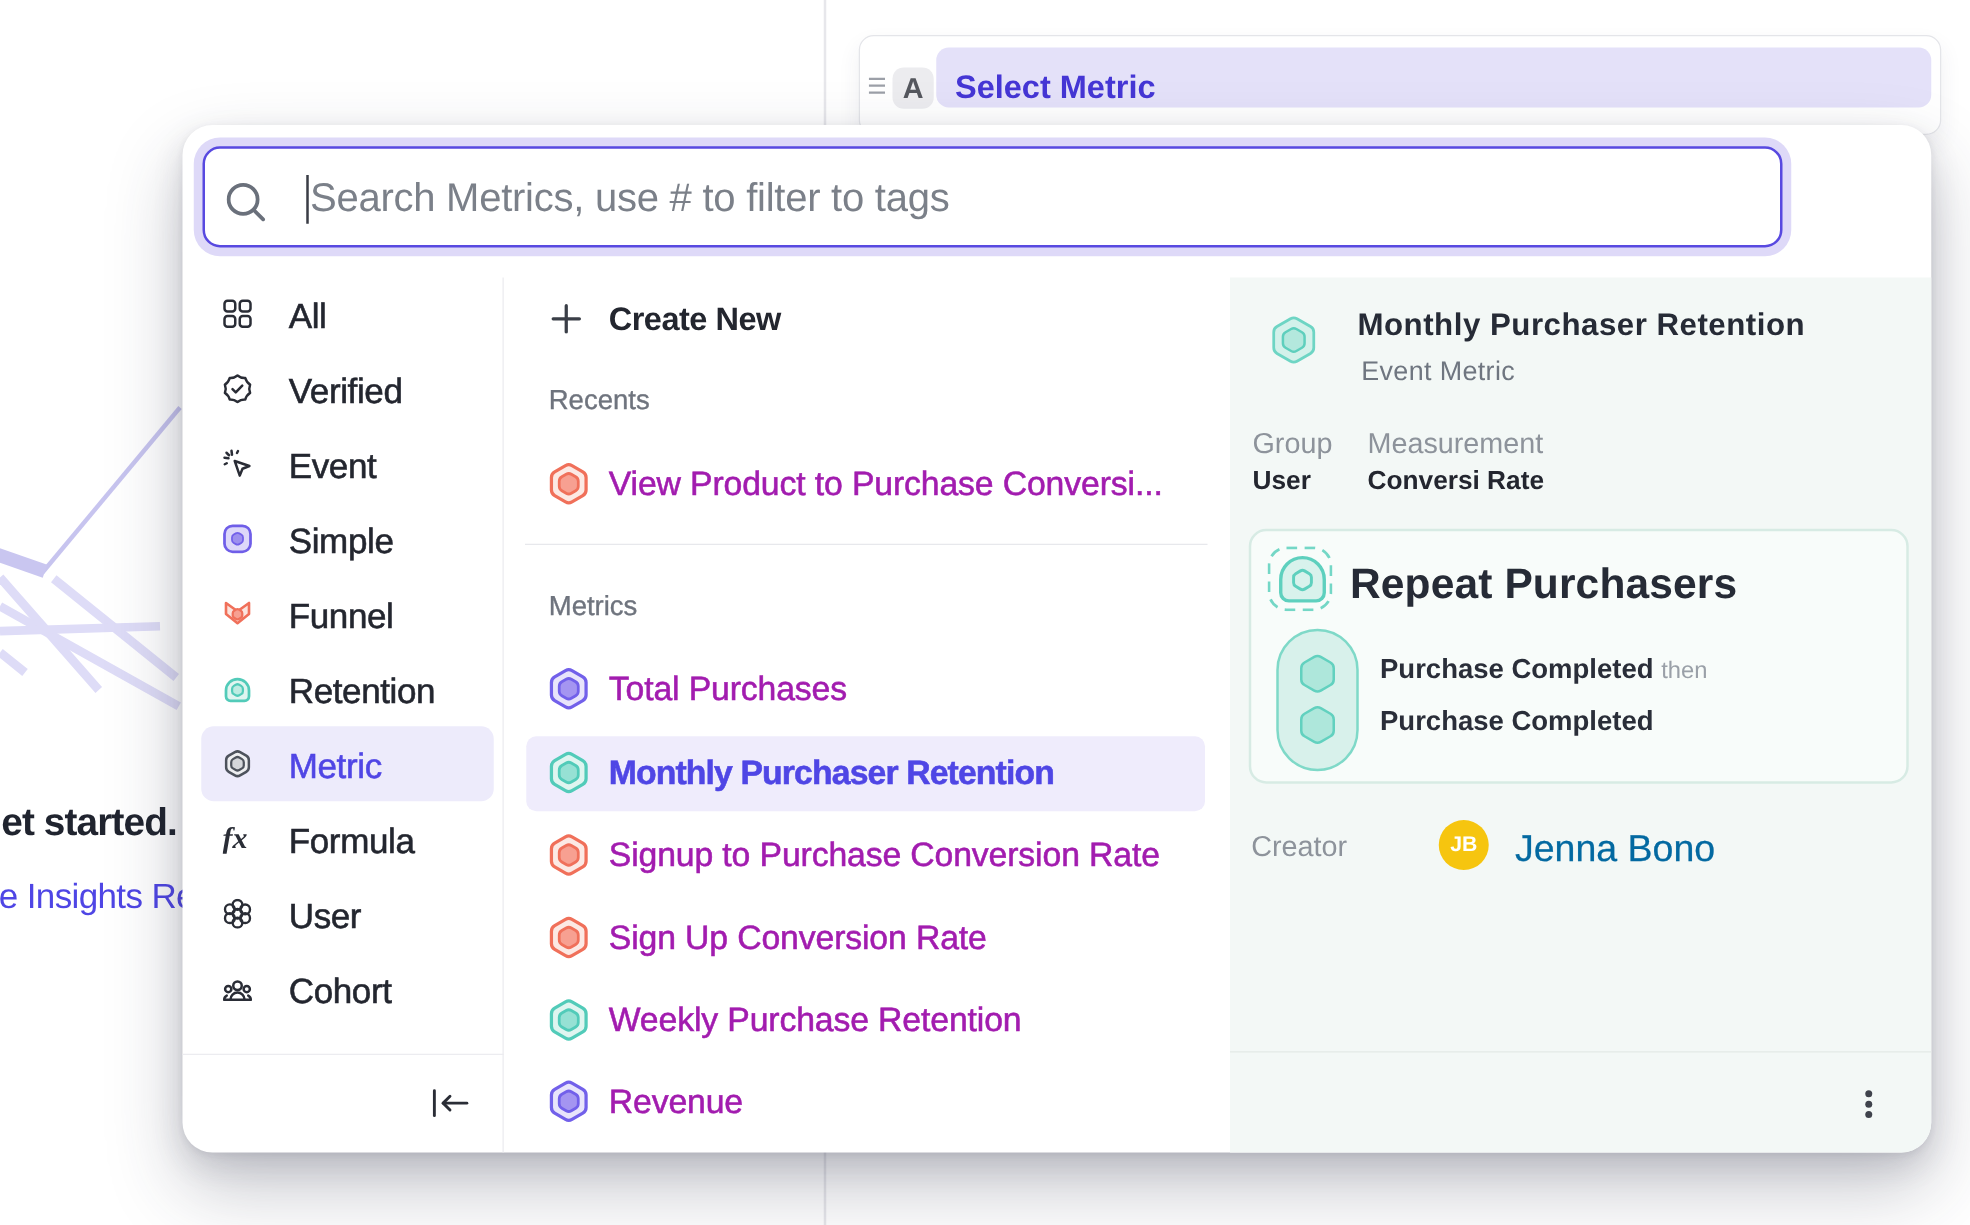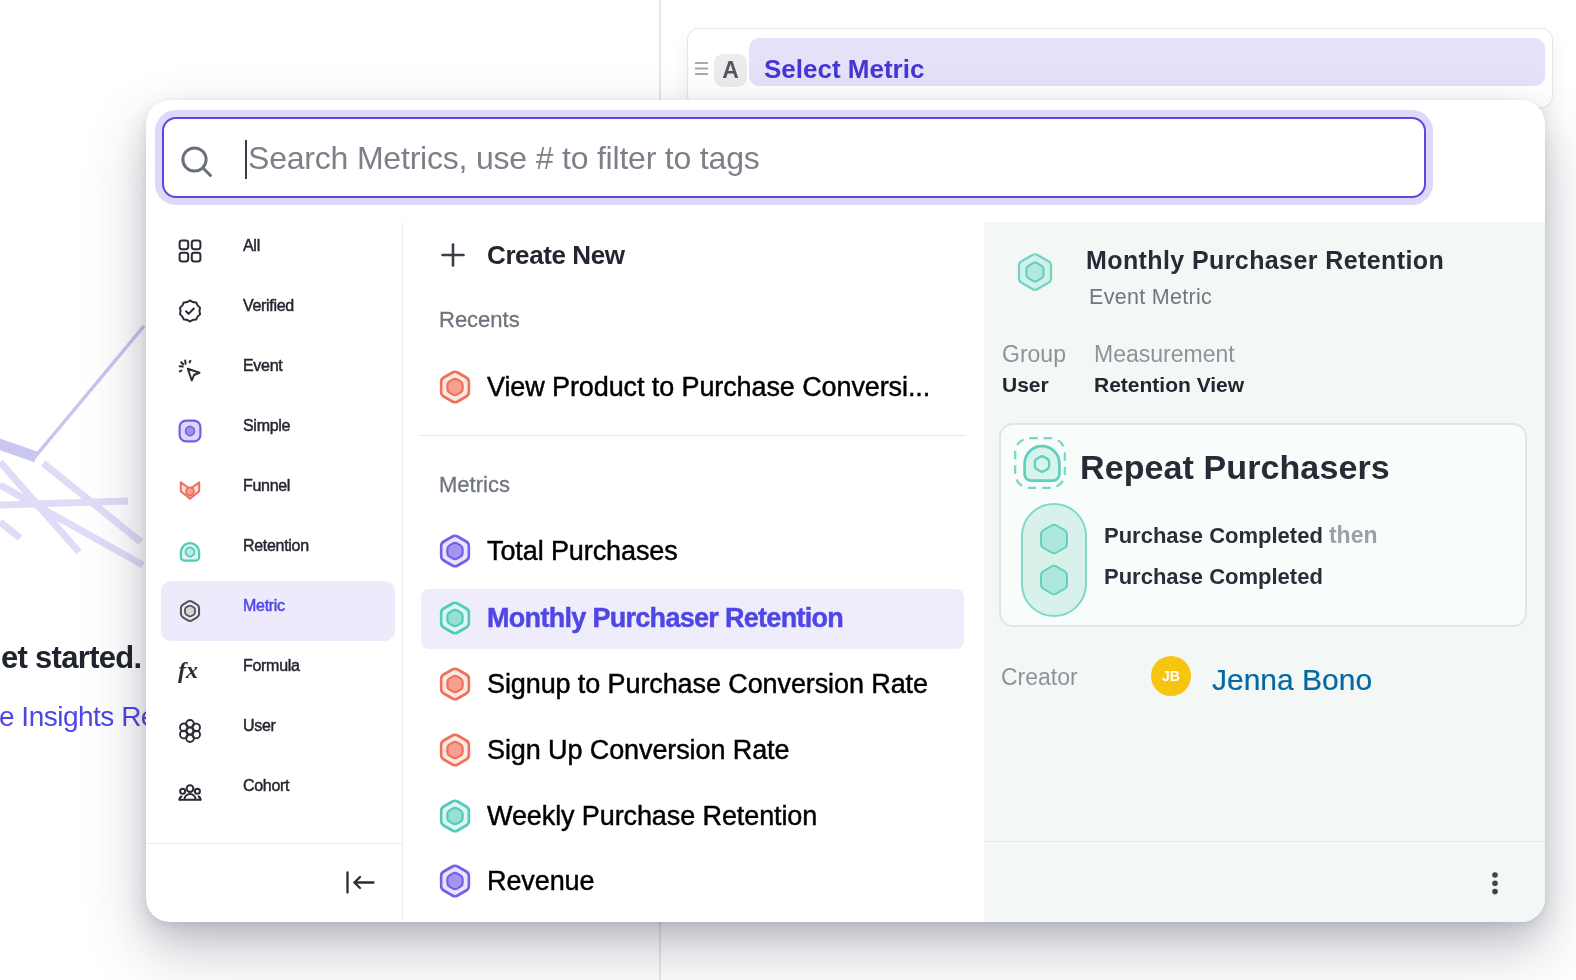--- a/index.html
+++ b/index.html
@@ -28,43 +28,43 @@
 #searchbox { left:16px; top:17px; width:1264px; height:81px; background:#fff;
   border:2px solid #5849e0; border-radius:14px; box-shadow:0 0 0 7px #ded9f8; }
 #caret { left:81px; top:21px; width:2px; height:39px; background:#3a3d45; }
 #placeholder { left:84px; top:0; height:81px; line-height:79px; font-size:32px; color:#7b8089; letter-spacing:-0.2px; }
 
 
 #sidebar { left:0; top:122px; width:257px; height:700px; border-right:1px solid #ececf0; }
 #rightpanel { left:838px; top:122px; width:561px; height:700px; background:#f3f8f6;
   border-radius:0 0 24px 0; }
 
-.srow { position:absolute; left:97px; font-size:16px; letter-spacing:-0.3px; color:#23262f; -webkit-text-stroke:0.45px; }
+.srow { position:absolute; left:85px; font-size:28px; letter-spacing:-0.3px; color:#23262f; -webkit-text-stroke:0.45px; }
 #selrow { left:15px; top:481px; width:234px; height:60px; background:#edebfb; border-radius:10px; }
 #sfoot { left:0; top:743px; width:257px; height:1px; background:#ececf0; }
 
 
 .mlabel { position:absolute; left:293px; font-size:22px; color:#6f747e; -webkit-text-stroke:0.3px; }
-.mitem { position:absolute; left:341px; font-size:27px; letter-spacing:-0.1px; color:#000000; -webkit-text-stroke:0.45px; }
+.mitem { position:absolute; left:341px; font-size:27px; letter-spacing:-0.1px; color:#a21caf; -webkit-text-stroke:0.45px; }
 #mdivider { left:274px; top:335px; width:546px; height:1px; background:#e7e8ec; }
 #mselrow { left:275px; top:489px; width:543px; height:60px; background:#efecfc; border-radius:8px; }
 #rptitle { left:940px; top:146px; font-size:25px; font-weight:bold; color:#262b36; letter-spacing:0.4px; }
 #rpsub { left:943px; top:185px; font-size:21.5px; color:#6f7680; letter-spacing:0.3px; }
 .rplabel { position:absolute; font-size:23px; color:#8d939b; }
 .rpvalue { position:absolute; font-size:21px; font-weight:bold; color:#23262f; }
 #rpcard { left:853px; top:323px; width:528px; height:204px; background:#f8fcfa;
   border:2px solid #d7ebe4; border-radius:14px; }
 #dashicon { left:15px; top:14px; width:52px; height:52px; border-radius:14px; }
 #rpcardtitle { left:79px; top:23px; font-size:34px; font-weight:bold; color:#262b36; letter-spacing:0.1px; }
 #pill { left:20px; top:78px; width:66px; height:114px; background:#d8f1eb; border:2px solid #7fd9c8; border-radius:33px; }
 .pctext { position:absolute; left:103px; font-size:22px; font-weight:bold; color:#2a2e39; }
-.pcthen { font-weight:bold; color:#9aa0a8; font-size:23px;text-align:center; }
+.pcthen { font-weight:normal; color:#9aa0a8; font-size:19px;text-align:center; }
 #creator { left:855px; top:564px; font-size:23px; color:#8d939b; }
 #avatar { left:1005px; top:556px; width:40px; height:40px; border-radius:50%; background:#f6c50f;
-  color:#fff; font-weight:bold; font-size:14px; text-align:center; line-height:40px; }
+  color:#fff; font-weight:bold; font-size:17px; text-align:center; line-height:40px; }
 #jname { left:1066px; top:563px; font-size:30px; color:#0369a1; -webkit-text-stroke:0.2px; }
 #rpfoot { left:838px; top:741px; width:561px; height:1px; background:#e4e9e6; }
 </style>
 </head>
 <body>
 <div id="stage">
 
   <div class="abs" id="vline"></div>
   <svg class="abs" style="left:0;top:300px" width="150" height="300" fill="none">
     <line x1="144" y1="26" x2="34" y2="158" stroke="#c7c4ef" stroke-width="3.5"></line>
@@ -236,21 +236,21 @@
     <div class="abs" id="rpfoot"></div>
     <svg class="abs" style="left:870px;top:151px" width="38" height="42" fill="none">
 <path d="M16.40 4.00 Q19.00 2.50 21.60 4.00 L32.42 10.25 Q35.02 11.75 35.02 14.75 L35.02 27.25 Q35.02 30.25 32.42 31.75 L21.60 38.00 Q19.00 39.50 16.40 38.00 L5.58 31.75 Q2.98 30.25 2.98 27.25 L2.98 14.75 Q2.98 11.75 5.58 10.25 Z" fill="#d3f1ea" stroke="#6ed5c4" stroke-width="2.2" stroke-linejoin="round"></path>
 <path d="M16.92 12.20 Q19.00 11.00 21.08 12.20 L25.58 14.80 Q27.66 16.00 27.66 18.40 L27.66 23.60 Q27.66 26.00 25.58 27.20 L21.08 29.80 Q19.00 31.00 16.92 29.80 L12.42 27.20 Q10.34 26.00 10.34 23.60 L10.34 18.40 Q10.34 16.00 12.42 14.80 Z" fill="#b3e8dd" stroke="#5ecfbd" stroke-width="2" stroke-linejoin="round"></path>
       </svg>
     <div class="abs" id="rptitle">Monthly Purchaser Retention</div>
     <div class="abs" id="rpsub">Event Metric</div>
     <div class="rplabel" style="left:856px;top:241px">Group</div>
     <div class="rplabel" style="left:948px;top:241px">Measurement</div>
     <div class="rpvalue" style="left:856px;top:273px">User</div>
-    <div class="rpvalue" style="left:948px;top:273px">Retention View</div>
+    <div class="rpvalue" style="left:948px;top:273px">Conversi Rate</div>
     <div class="abs" id="rpcard">
   <div class="abs" id="dashicon">
           <svg class="abs" style="left:-2px;top:-2px" width="52" height="52" fill="none">
             <rect x="1.2" y="1.2" width="49.6" height="49.6" rx="14" stroke="#74d7c6" stroke-width="2.2" stroke-dasharray="8.5 6"></rect>
           </svg>
           <svg class="abs" style="left:6px;top:5px" width="40" height="42" viewBox="0 0 34 35.7" fill="none">
     <path d="M2.2 16.6 a14.8 14.8 0 0 1 29.6 0 v9 a5.6 5.6 0 0 1 -5.6 5.6 h-18.4 a5.6 5.6 0 0 1 -5.6 -5.6 z" fill="#d8f2ec" stroke="#5ed0be" stroke-width="2.3"></path>
     <path d="M15.61 10.80 Q17.00 10.00 18.39 10.80 L21.67 12.70 Q23.06 13.50 23.06 15.10 L23.06 18.90 Q23.06 20.50 21.67 21.30 L18.39 23.20 Q17.00 24.00 15.61 23.20 L12.33 21.30 Q10.94 20.50 10.94 18.90 L10.94 15.10 Q10.94 13.50 12.33 12.70 Z" fill="#d8f2ec" stroke="#5ed0be" stroke-width="2" stroke-linejoin="round"></path>
   </svg>
         </div>

